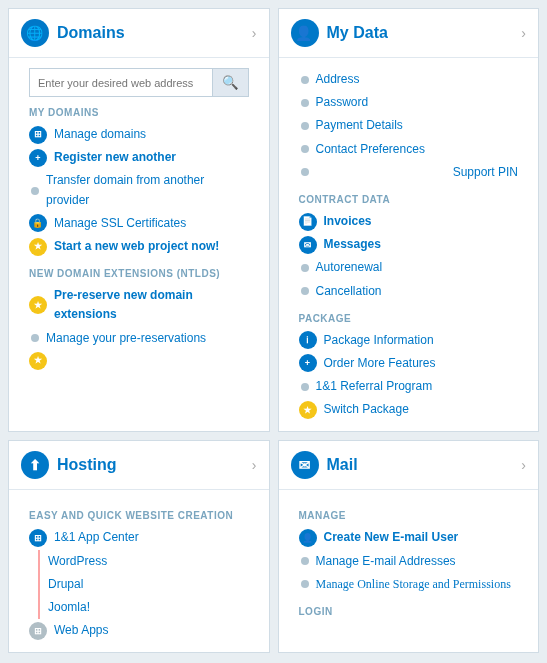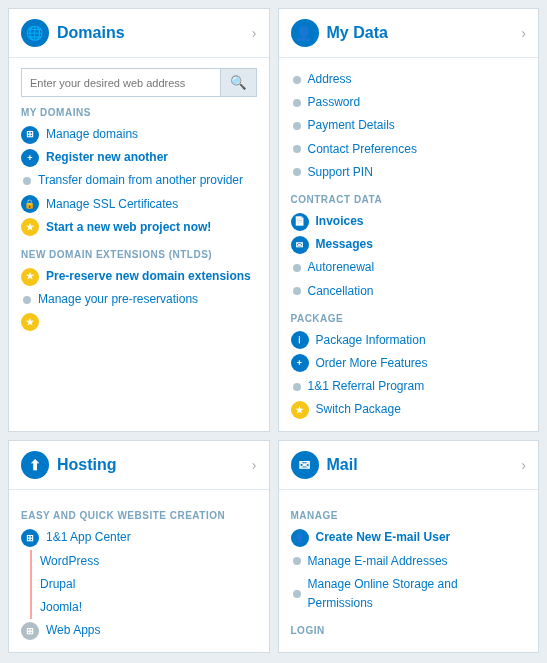--- a/index.html
+++ b/index.html
@@ -38,21 +38,21 @@
       color: #0078c8;
       font-size: 16px;
       font-weight: bold;
       text-align: right;
     }
     .chevron {
       color: #aaa;
       font-size: 14px;
     }
     .panel-body {
-      padding: 10px 12px;
+      padding: 10px 20px;
     }
     .search-row {
       display: flex;
       align-items: center;
       border: 1px solid #c0d0dc;
       margin-bottom: 10px;
     }
     .search-input {
       flex: 1;
       border: none;
@@ -199,21 +199,21 @@
         <span>Password</span>
       </div>
       <div class="menu-item" style="padding-left:2px;">
         <span class="dot"></span>
         <span>Payment Details</span>
       </div>
       <div class="menu-item" style="padding-left:2px;">
         <span class="dot"></span>
         <span>Contact Preferences</span>
       </div>
-      <div class="menu-item" style="padding-left:2px;">
+      <div class="menu-item" style="padding-left:2px;justify-content:space-between;">
         <span class="dot"></span>
         <span>Support PIN</span>
       </div>
 
       <div class="section-label">CONTRACT DATA</div>
 
       <div class="menu-item bold-link">
         <div class="icon-circle icon-blue" style="width:18px;height:18px;font-size:9px;">📄</div>
         <span>Invoices</span>
       </div>
@@ -297,21 +297,21 @@
       <div class="section-label">MANAGE</div>
 
       <div class="menu-item bold-link">
         <div class="icon-circle icon-blue" style="width:18px;height:18px;font-size:9px;">👤</div>
         <span>Create New E-mail User</span>
       </div>
       <div class="menu-item" style="padding-left:2px;">
         <span class="dot"></span>
         <span>Manage E-mail Addresses</span>
       </div>
-      <div class="menu-item" style="padding-left:2px;">
+      <div class="menu-item" style="padding-left:2px;font-family:Liberation Serif, serif;">
         <span class="dot"></span>
         <span>Manage Online Storage and Permissions</span>
       </div>
 
       <div class="section-label">LOGIN</div>
 
     </div>
   </div>
 
 </div>

